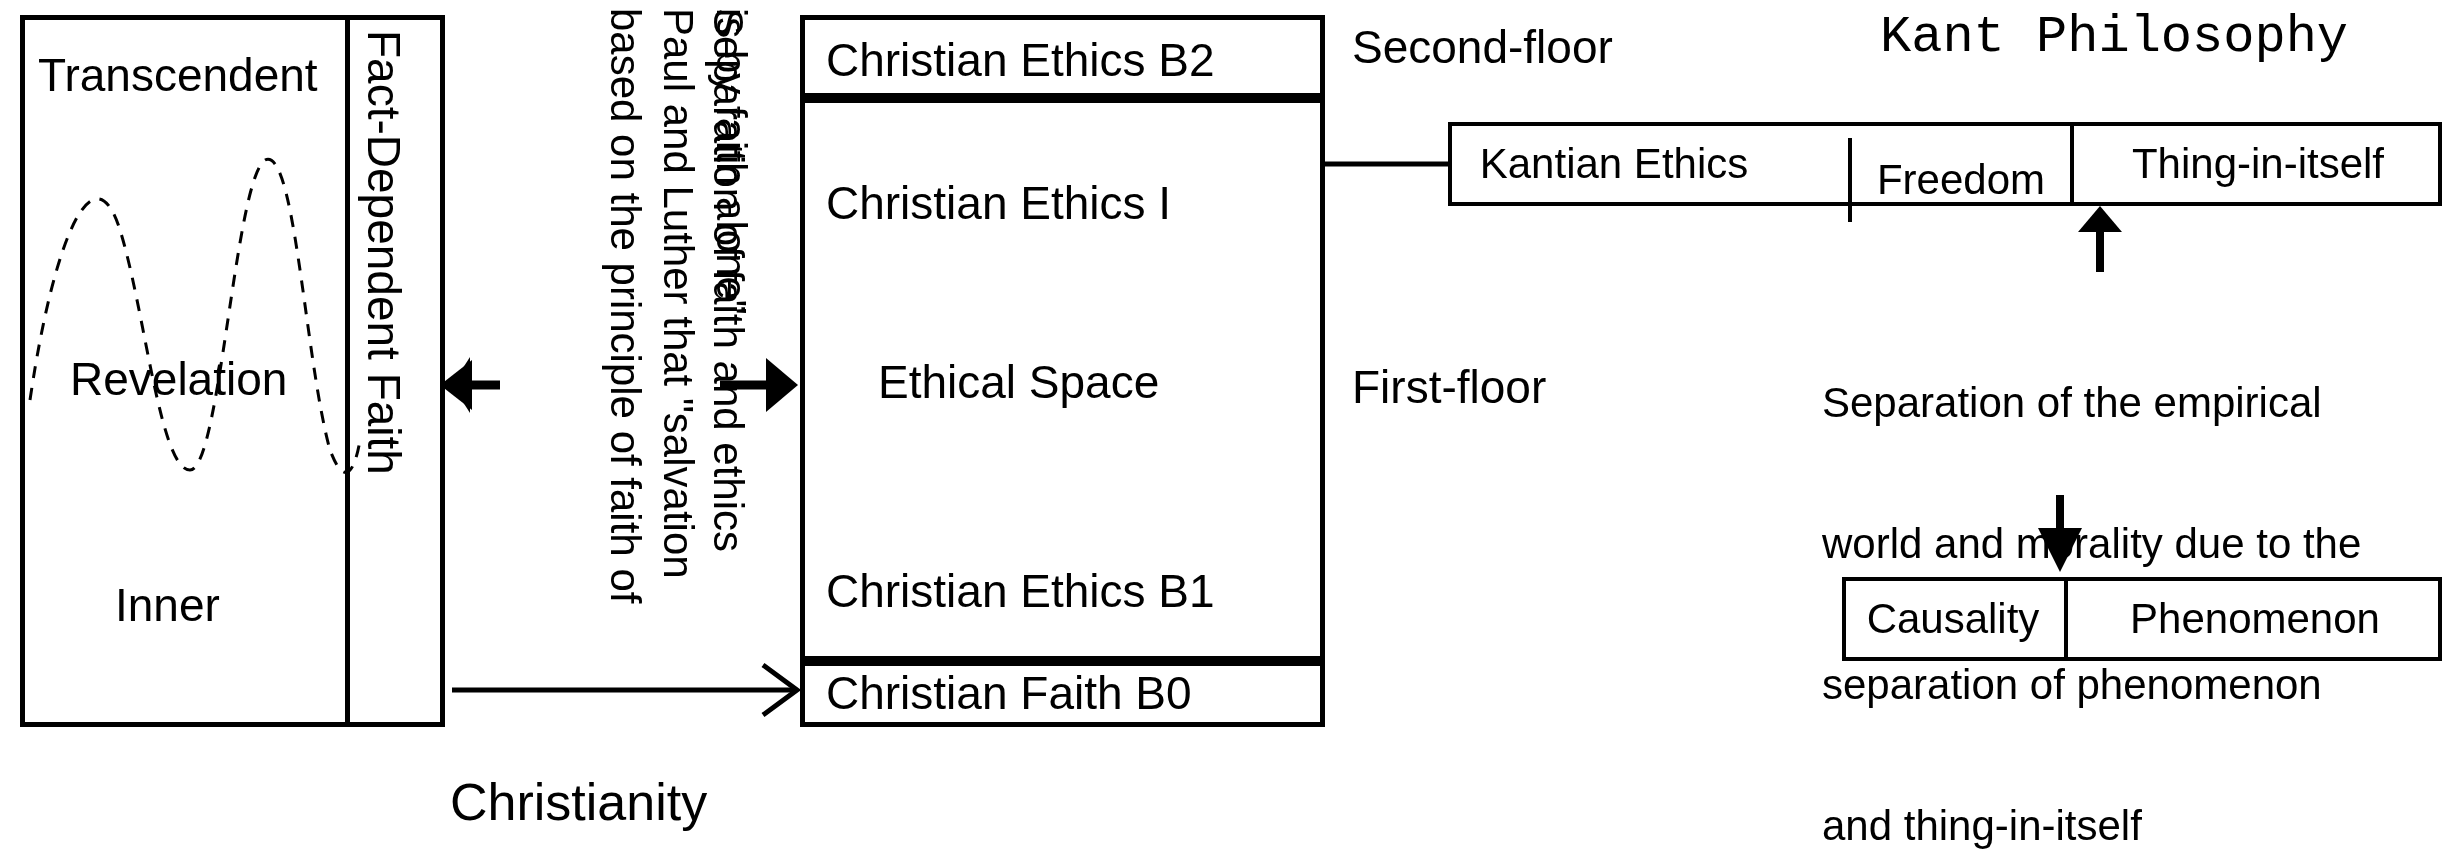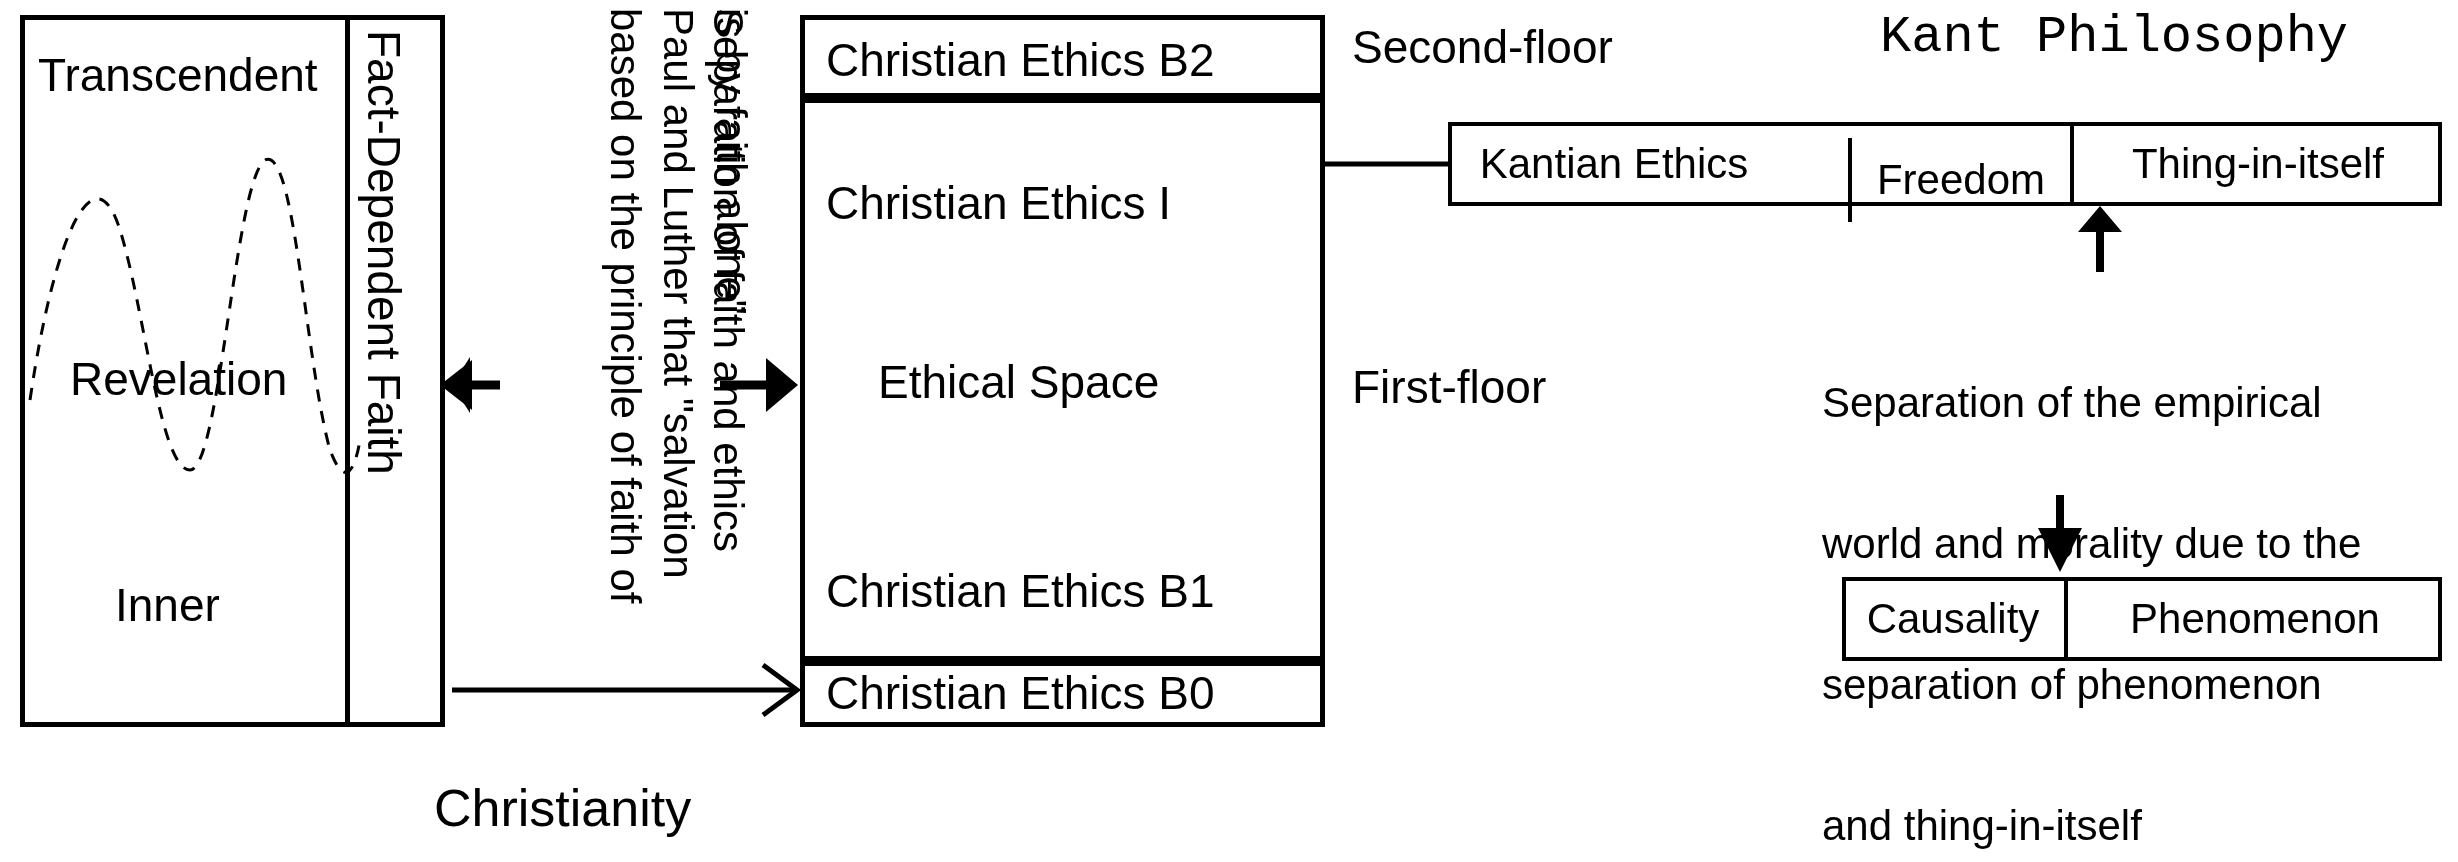--- a/index.html
+++ b/index.html
@@ -53,21 +53,21 @@
 
   <div class="box" style="left:800px;top:15px;width:525px;height:83px;"></div>
   <div class="lbl txt-lg" style="left:826px;top:33px;">Christian Ethics B2</div>
 
   <div class="box" style="left:800px;top:98px;width:525px;height:563px;"></div>
   <div class="lbl txt-lg" style="left:826px;top:128px;margin-top:48px;"><span>Christian Ethics I</span></div>
   <div class="lbl txt-lg" style="left:878px;top:355px;">Ethical Space</div>
   <div class="lbl txt-lg" style="left:826px;top:564px;">Christian Ethics B1</div>
 
   <div class="box" style="left:800px;top:661px;width:525px;height:66px;"></div>
-  <div class="lbl txt-lg" style="left:826px;top:666px;">Christian Ethics B0</div>
+  <div class="lbl txt-lg" style="left:826px;top:666px;">Christian Faith B0</div>
 
   <div class="lbl txt-lg" style="left:1352px;top:20px;">Second-floor</div>
   <div class="lbl txt-lg" style="left:1352px;top:360px;">First-floor</div>
 
   <div class="lbl txt-xl" style="left:1880px;top:8px;font-family:Liberation Mono, monospace;">Kant Philosophy</div>
 
   <div class="box thin" style="left:1448px;top:122px;width:994px;height:84px;"></div>
   <div class="cell txt-md" style="left:1448px;top:122px;width:324px;height:84px;padding-left:8px;">
     <span>Kantian Ethics</span>
   </div>
@@ -86,21 +86,21 @@
   </div>
 
   <div class="box thin" style="left:1842px;top:577px;width:600px;height:84px;"></div>
   <div class="cell txt-md" style="left:1842px;top:577px;width:222px;height:84px;">
     <span>Causality</span>
   </div>
   <div class="cell txt-md" style="left:2064px;top:577px;width:378px;height:84px;border-left:4px solid #000;">
     <span>Phenomenon</span>
   </div>
 
-  <div class="lbl txt-xl" style="left:434px;top:772px;margin-top:6px;">Christianity</div>
+  <div class="lbl txt-xl" style="left:450px;top:772px;">Christianity</div>
 
   <svg class="overlay" viewBox="0 0 2458 862">
 
     <path d="M 30 400 C 55 230, 95 150, 120 230 C 145 310, 160 470, 190 470
              C 220 470, 235 180, 265 160 C 295 145, 305 360, 330 450
              C 345 490, 355 470, 360 440" fill="none" stroke="#000" stroke-width="3" stroke-dasharray="12 10"></path>
 
     <g>
       <line x1="500" y1="385" x2="470" y2="385" stroke="#000" stroke-width="9"></line>
       <polygon points="470,357 470,413 452,385" fill="#000"></polygon>

